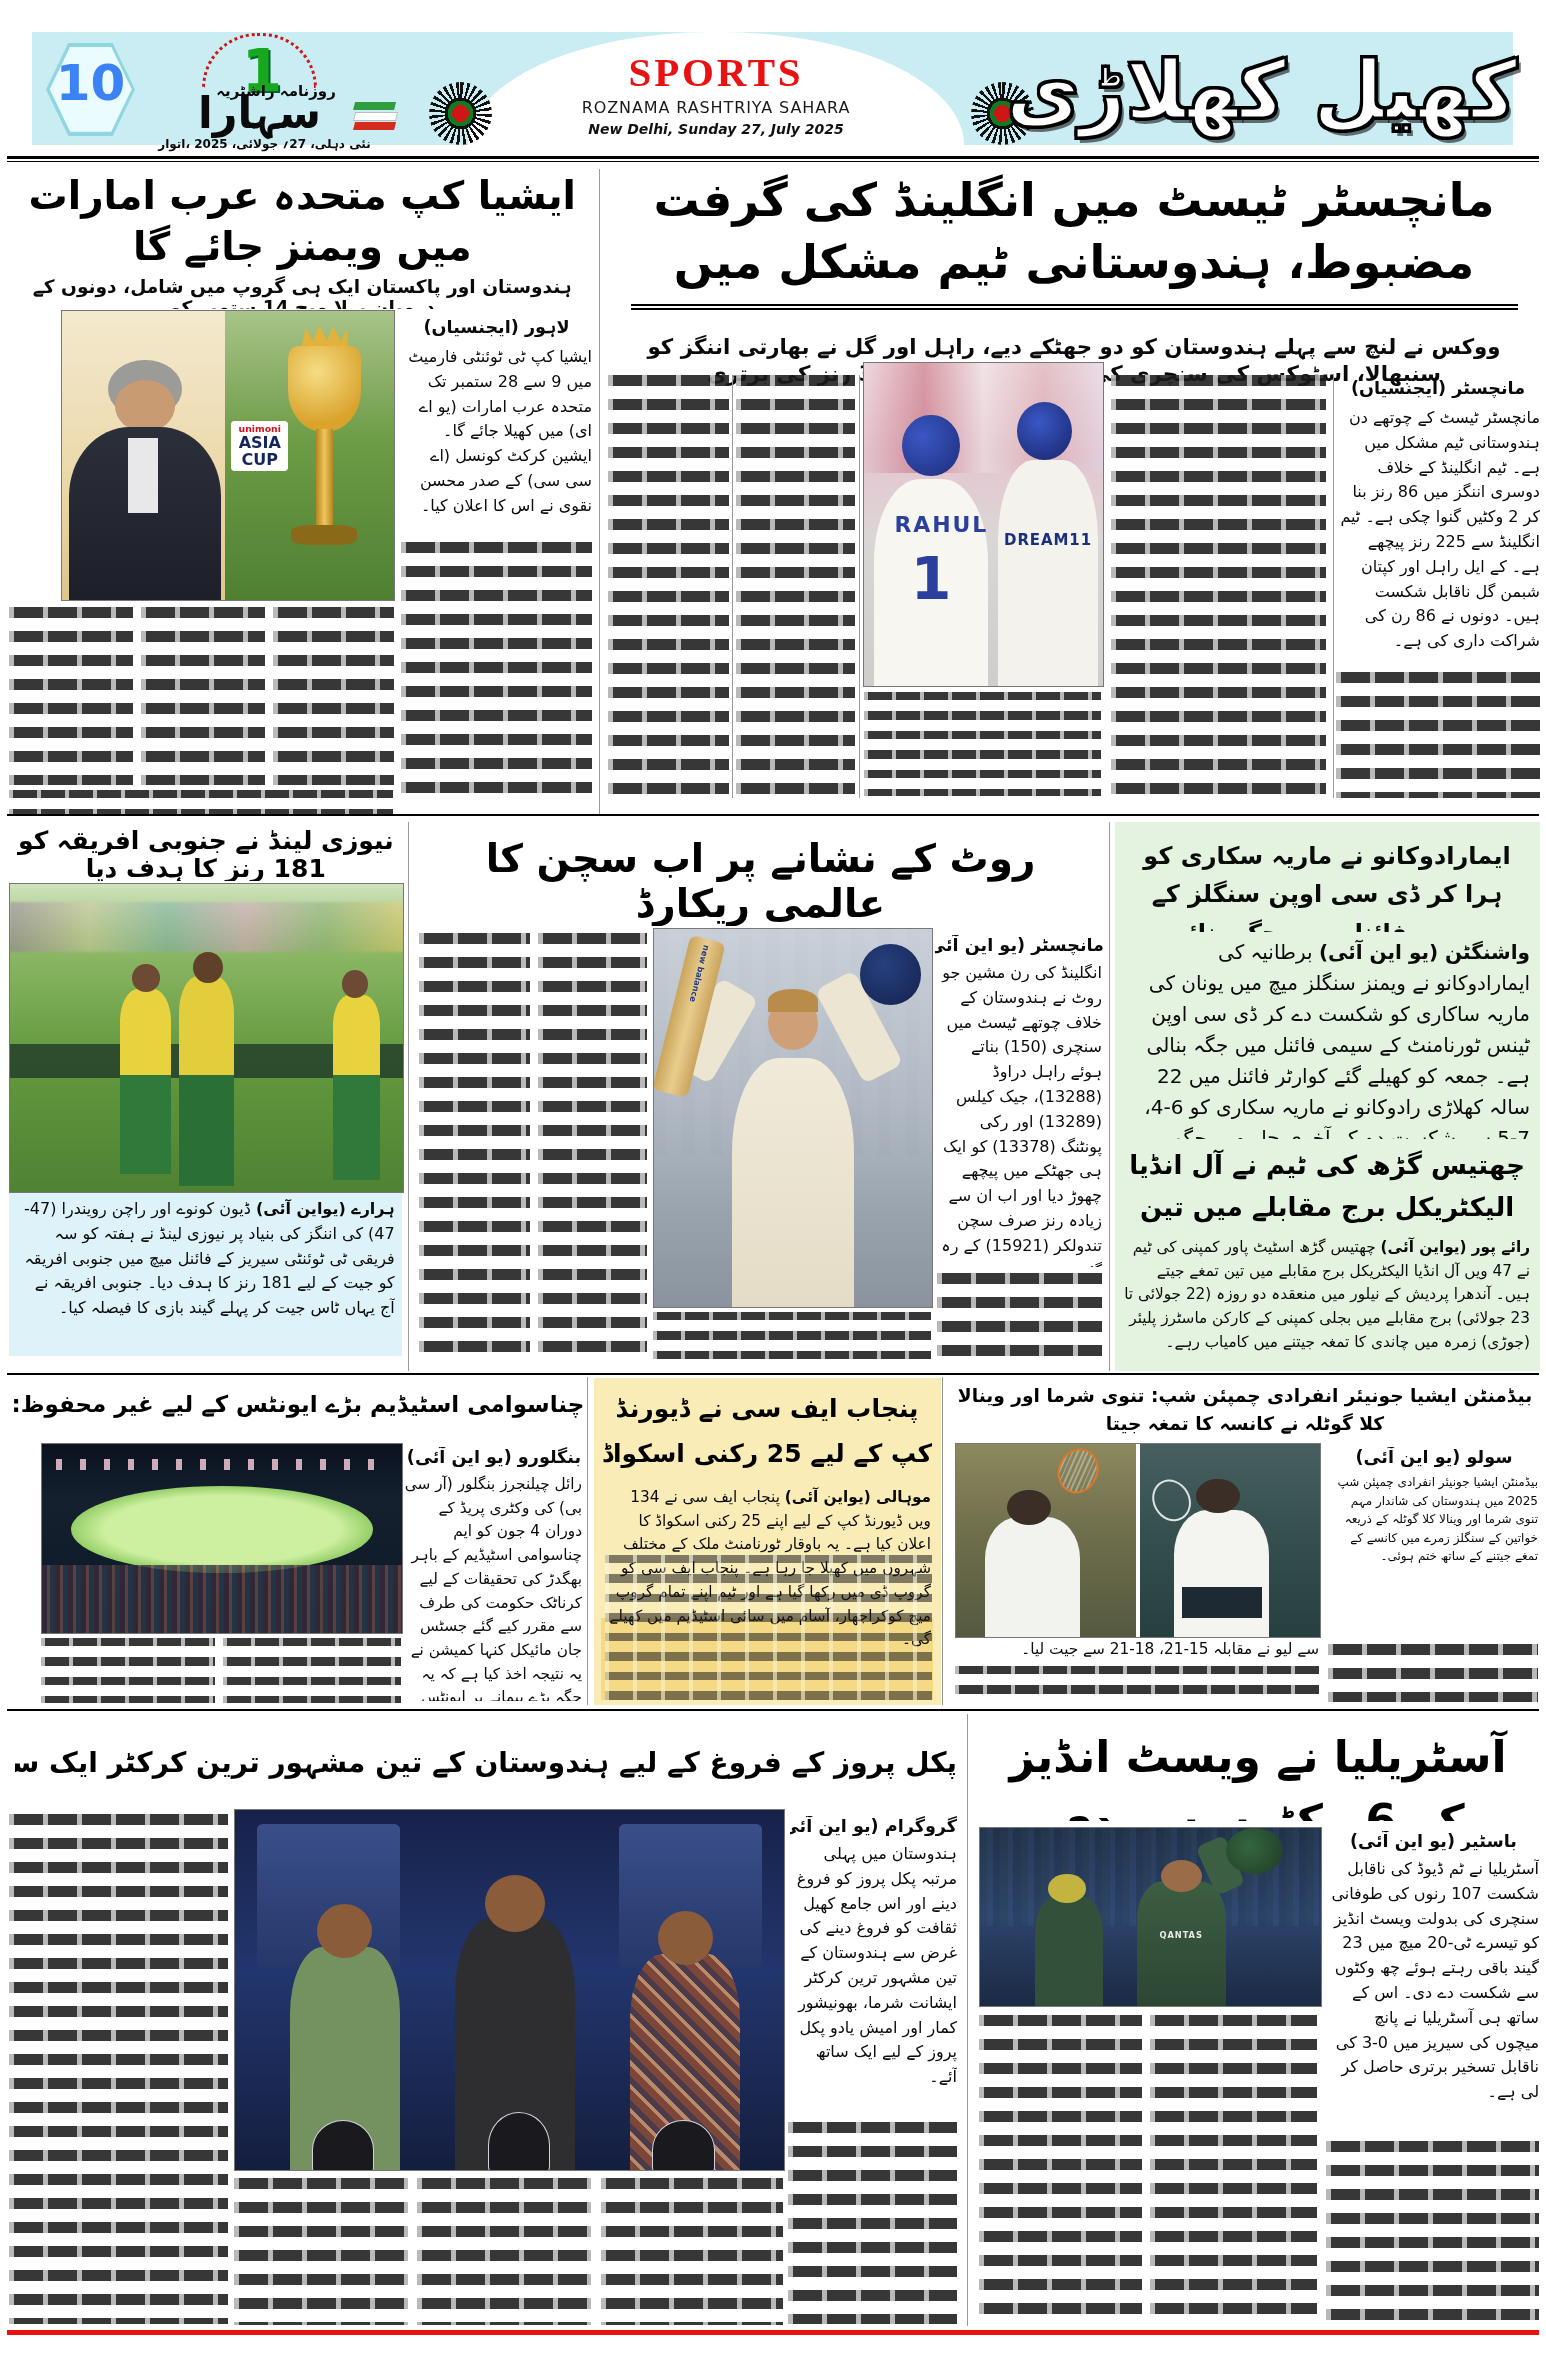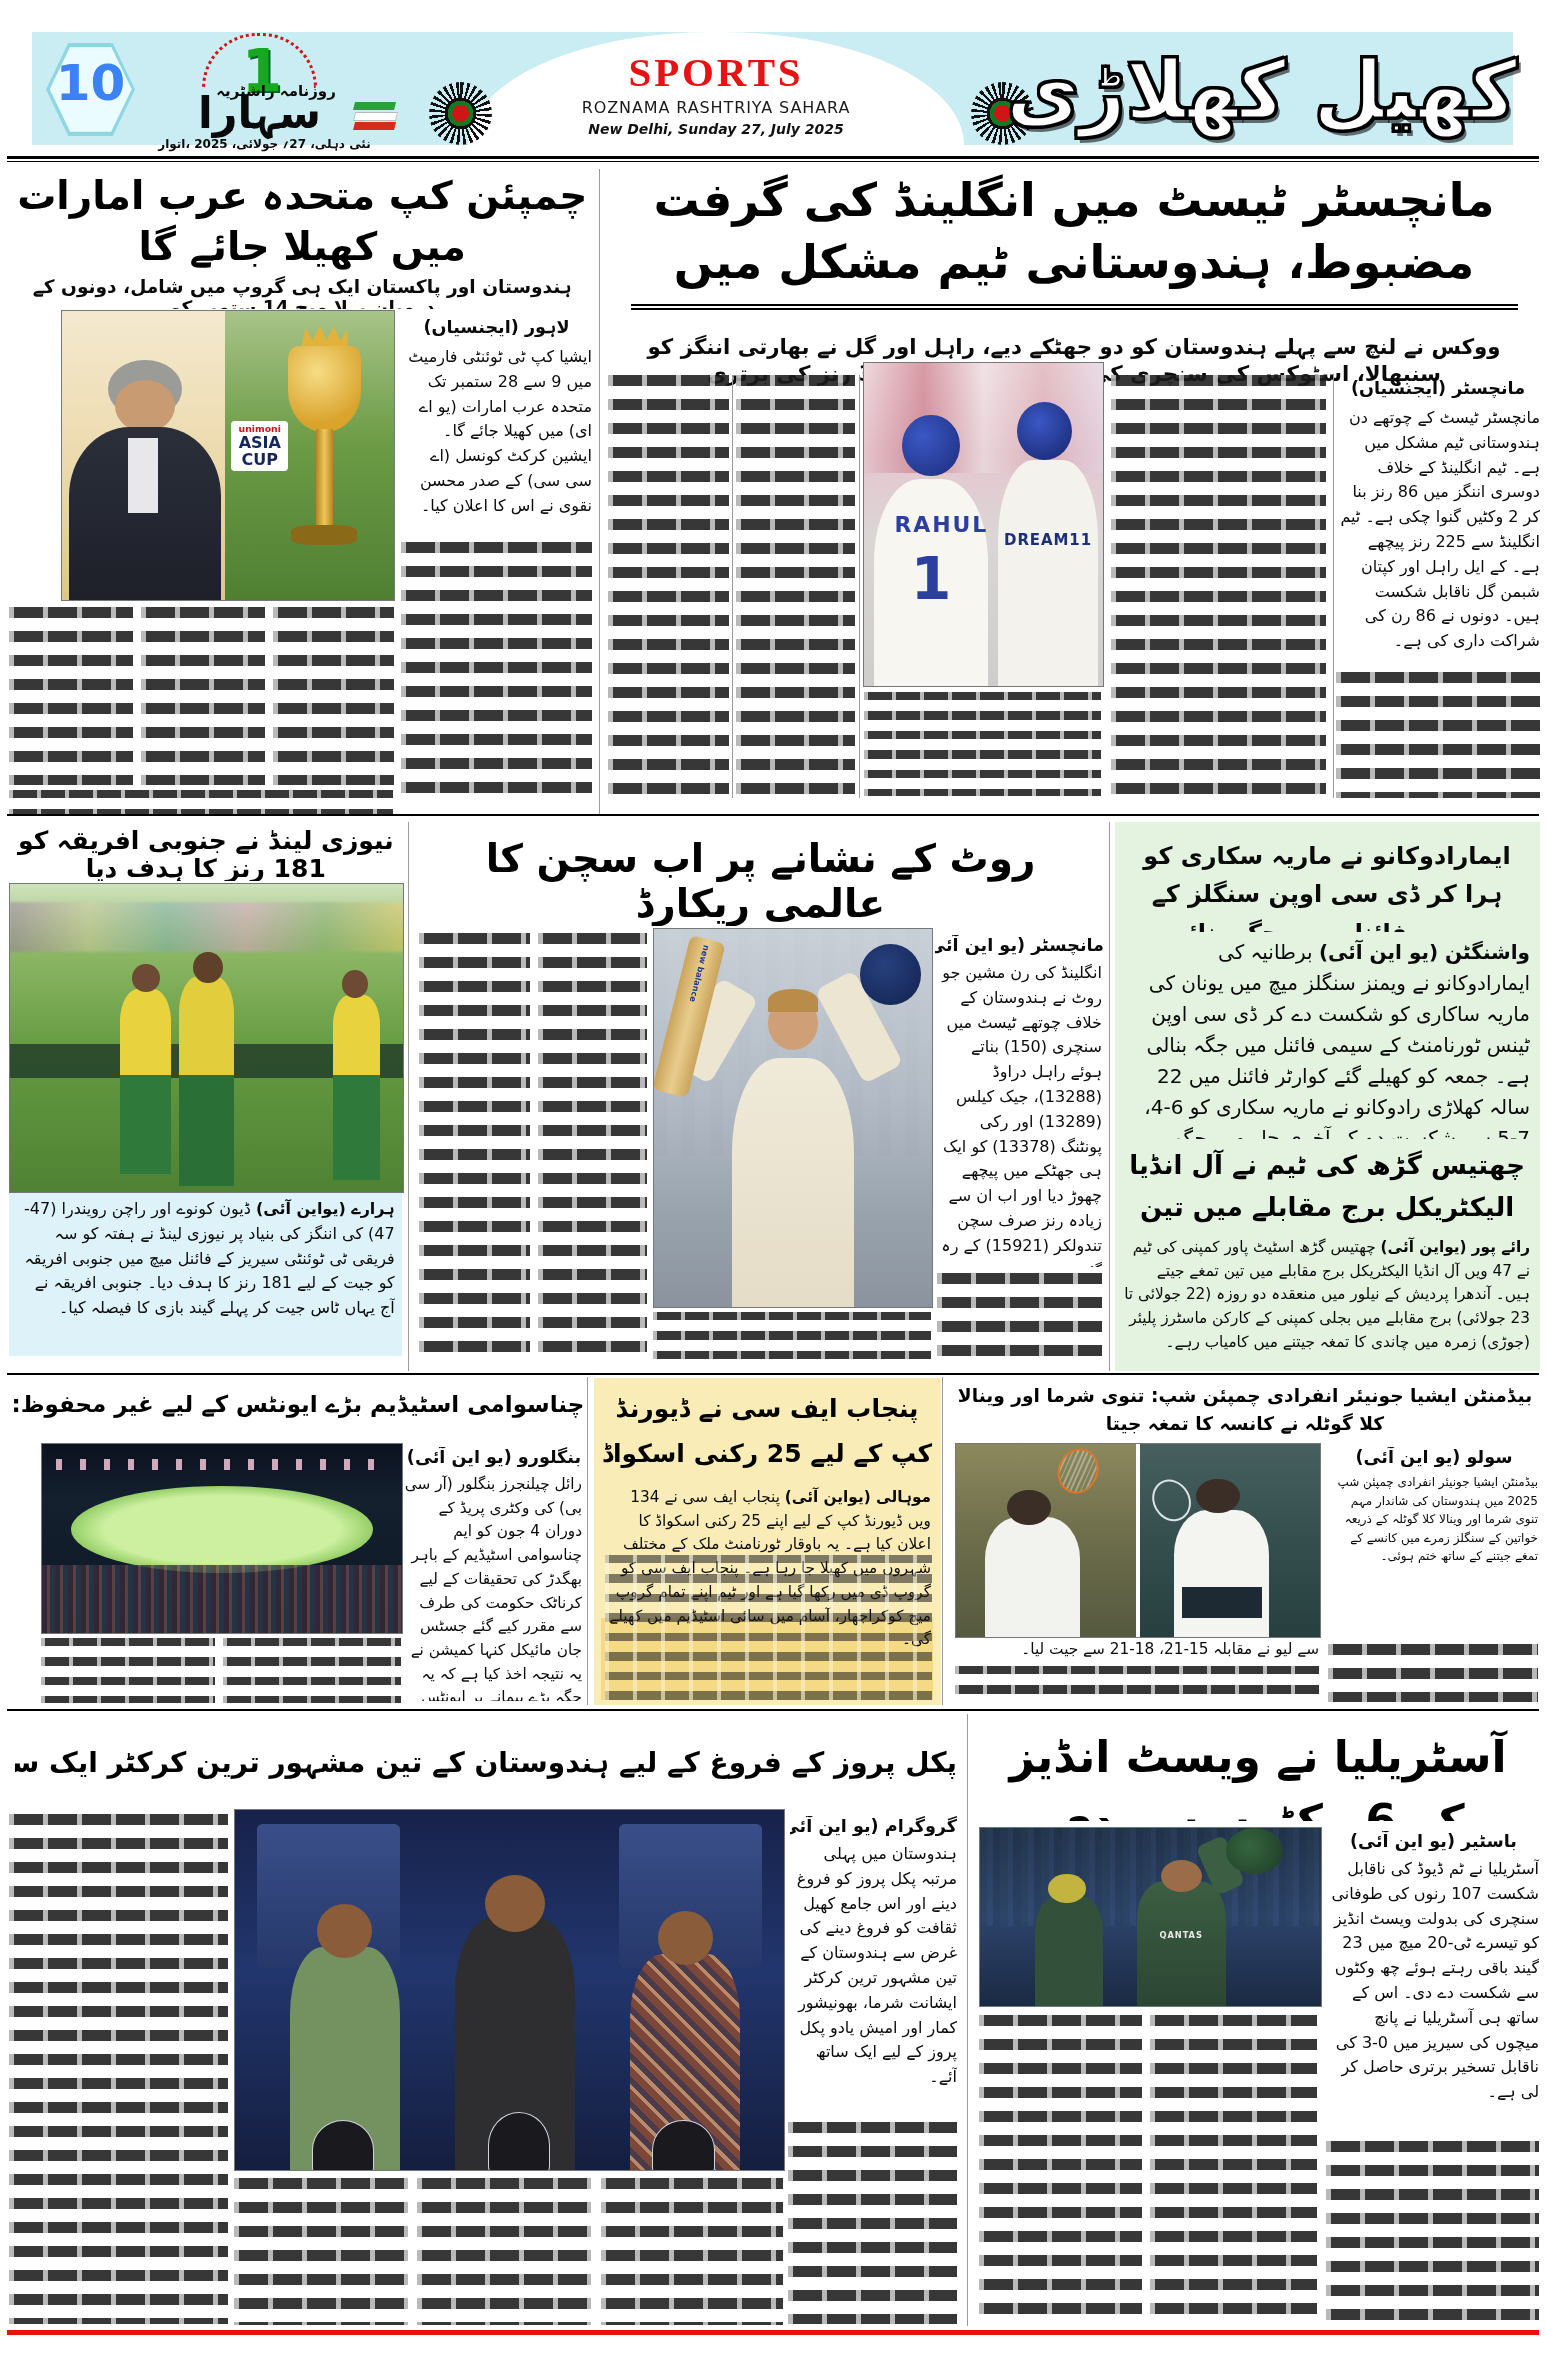--- a/index.html
+++ b/index.html
@@ -66,21 +66,21 @@
   <div class="abs c b" style="left:468px;top:121px;width:496px;font-size:14px;font-style:italic;color:#111;">New Delhi, Sunday 27, July  2025</div>
 
   <div class="abs burst" style="left:429px;top:82px;width:63px;height:63px;"></div>
   <div class="abs burst" style="left:971px;top:82px;width:63px;height:63px;"></div>
 
   <div class="abs u b c outline-w" style="left:1044px;top:41px;width:473px;height:102px;font-size:80px;line-height:100px;white-space:nowrap;">کھیل کھلاڑی</div>
 
   <div class="hrule" style="left:7.4px;top:156px;width:1532px;height:2.8px;"></div>
   <div class="hrule" style="left:7.4px;top:161px;width:1532px;height:0.9px;"></div>
 
-  <div class="abs u hl c" style="left:9.3px;top:171px;width:586px;height:104px;font-size:39px;line-height:1.3;">چمپئن کپ متحدہ عرب امارات میں کھیلا جائے گا</div>
+  <div class="abs u hl c" style="left:9.3px;top:171px;width:586px;height:104px;font-size:39px;line-height:1.3;">ایشیا کپ متحدہ عرب امارات میں ویمنز جائے گا</div>
   <div class="abs u b c" style="left:9.3px;top:276px;width:586px;height:33px;font-size:18.6px;overflow:hidden;">ہندوستان اور پاکستان ایک ہی گروپ میں شامل، دونوں کے درمیان پہلا میچ 14 ستمبر کو</div>
 
   <div class="photo" style="left:61px;top:310px;width:332px;height:289px;">
     <div class="abs" style="left:0;top:0;width:49%;height:100%;background:linear-gradient(180deg,#f4e9cf 0%,#ecd9ab 55%,#dcc68e 100%);"></div>
     <div class="abs fig-head" style="left:14%;top:17%;width:22%;height:20%;background:#9b9b97;"></div>
     <div class="abs fig-head" style="left:16%;top:24%;width:18%;height:18%;background:#c99b72;"></div>
     <div class="abs" style="left:2%;top:40%;width:46%;height:60%;background:linear-gradient(180deg,#2b2f3a,#1d2029);border-radius:40% 40% 0 0;"></div>
     <div class="abs" style="left:20%;top:44%;width:9%;height:26%;background:#e8e8ea;"></div>
     <div class="abs" style="left:49%;top:0;width:51%;height:100%;background:linear-gradient(180deg,#a8c489 0%,#6d9c46 45%,#4f8032 100%);"></div>
     <div class="abs" style="left:72%;top:4%;width:14%;height:9%;background:#e3b23a;clip-path:polygon(0 100%,10% 20%,25% 70%,40% 10%,55% 70%,70% 15%,85% 70%,100% 25%,100% 100%);"></div>

